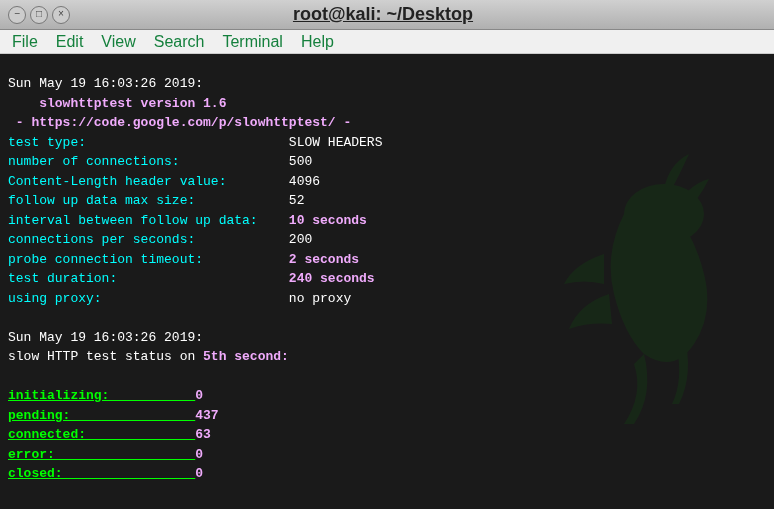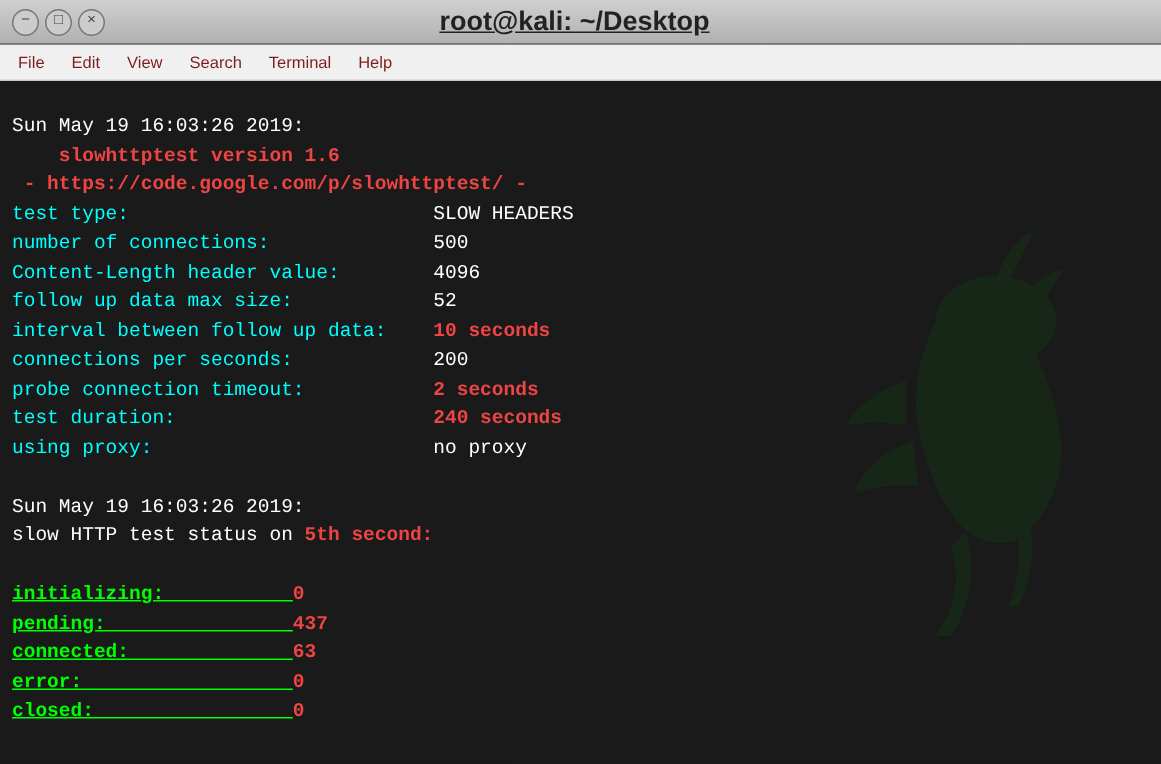--- a/index.html
+++ b/index.html
@@ -54,23 +54,23 @@
       background: #f0f0f0;
       height: 24px;
       display: flex;
       align-items: center;
       padding: 0 4px;
       border-bottom: 1px solid #ccc;
       gap: 2px;
     }
     .menubar-item {
       font-family: sans-serif;
-      font-size: 11px;
+      font-size: 16px;
       padding: 2px 8px;
-      color: #7f1d1d;
+      color: #15803d;
       cursor: pointer;
     }
 
     
     .terminal {
       background: #1a1a1a;
       color: #00ff00;
       padding: 20px 8px;
       height: calc(509px - 30px - 24px);
       overflow-y: auto;
@@ -88,21 +88,21 @@
       background: #666;
     }
 
     .line {
       line-height: 1.5;
       white-space: pre;
     }
 
     .cyan { color: #00ffff; }
     .white { color: #ffffff; }
-    .bold-cyan { color: #ef4444; font-weight: bold; }
+    .bold-cyan { color: #f0abfc; font-weight: bold; }
     .bold-green { color: #00ff00; font-weight: bold; text-decoration: underline; }
 
     
     .dragon-watermark {
       position: absolute;
       right: 20px;
       top: 80px;
       width: 220px;
       height: 300px;
       opacity: 0.15;

